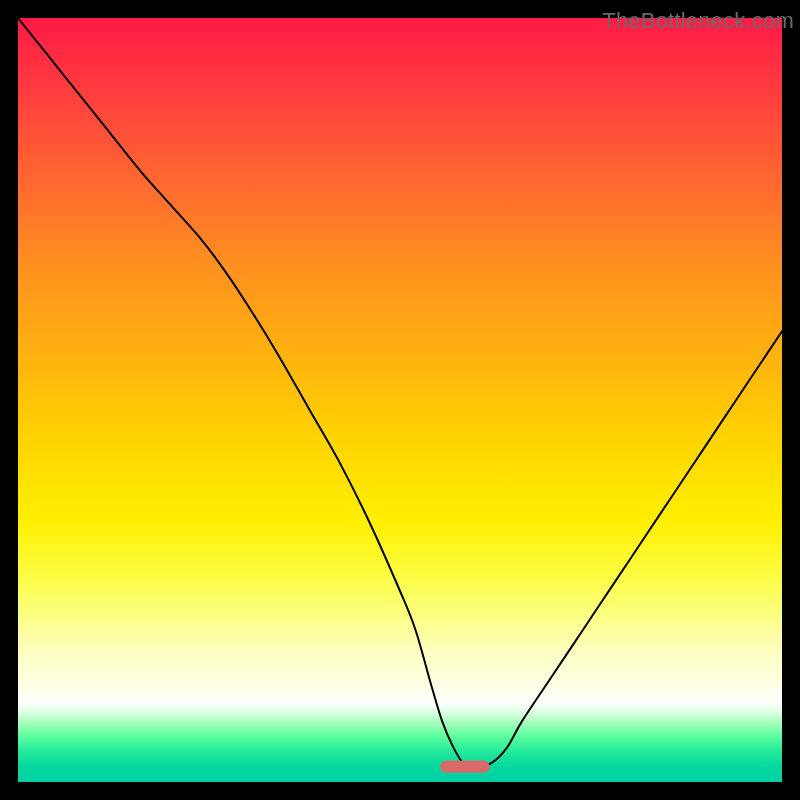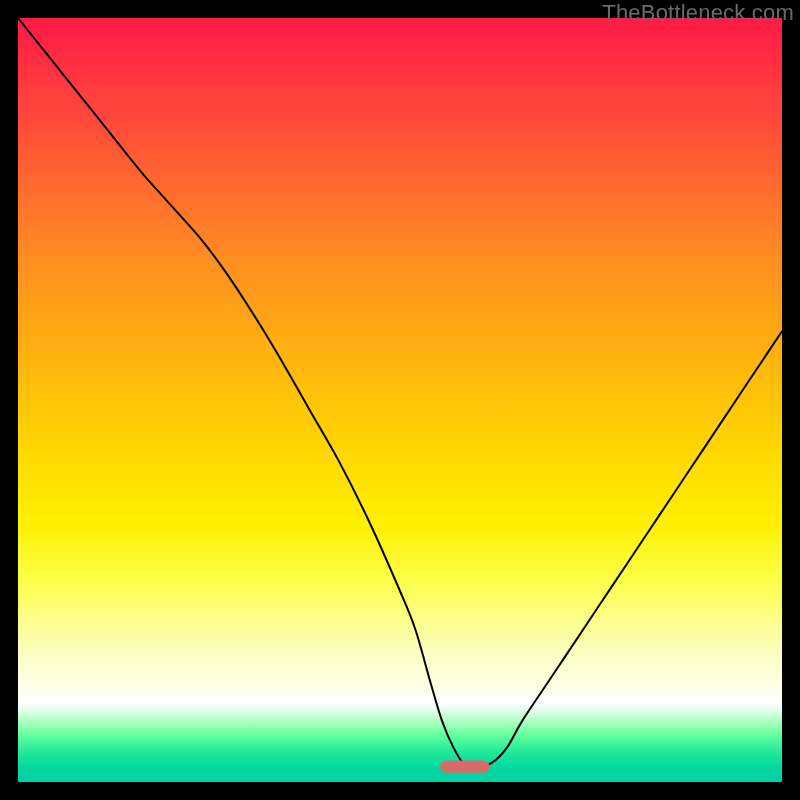--- a/index.html
+++ b/index.html
@@ -45,21 +45,21 @@
   }
   .plot svg {
     position: absolute;
     left: 0; top: 0;
     width: 100%;
     height: 100%;
     display: block;
   }
   .watermark {
     position: absolute;
-    top: 0;
+    top: 8px;
     right: 6px;
     color: #6a6a6a;
     font-size: 22px;
     font-weight: 400;
     letter-spacing: 0.2px;
     user-select: none;
     pointer-events: none;
   }
 </style>
 </head>

